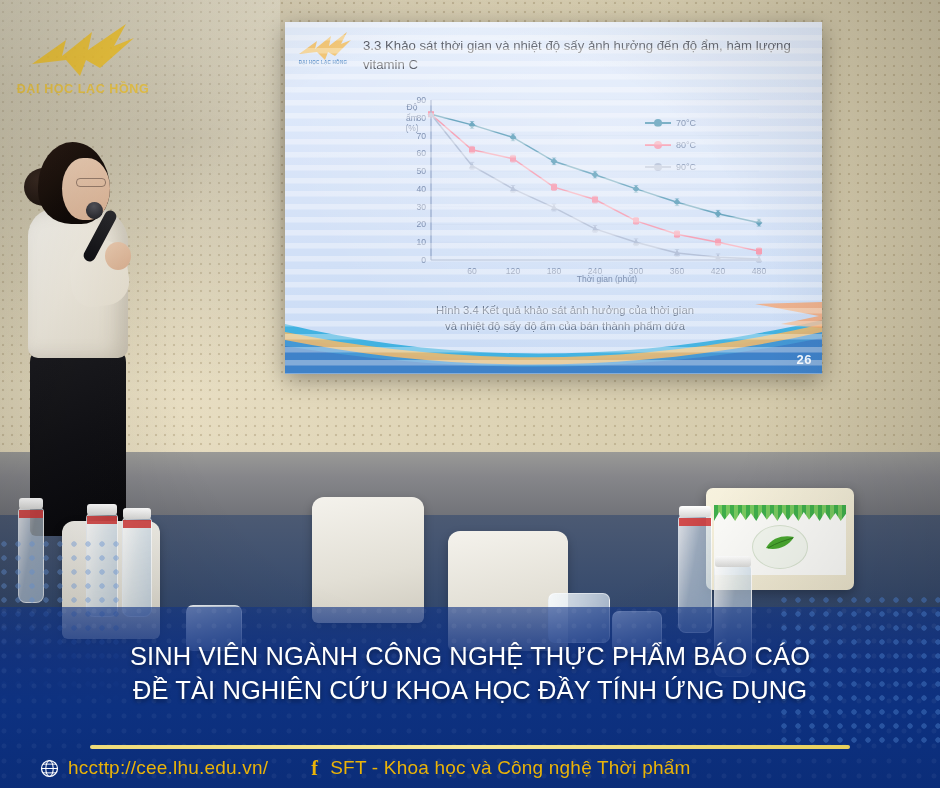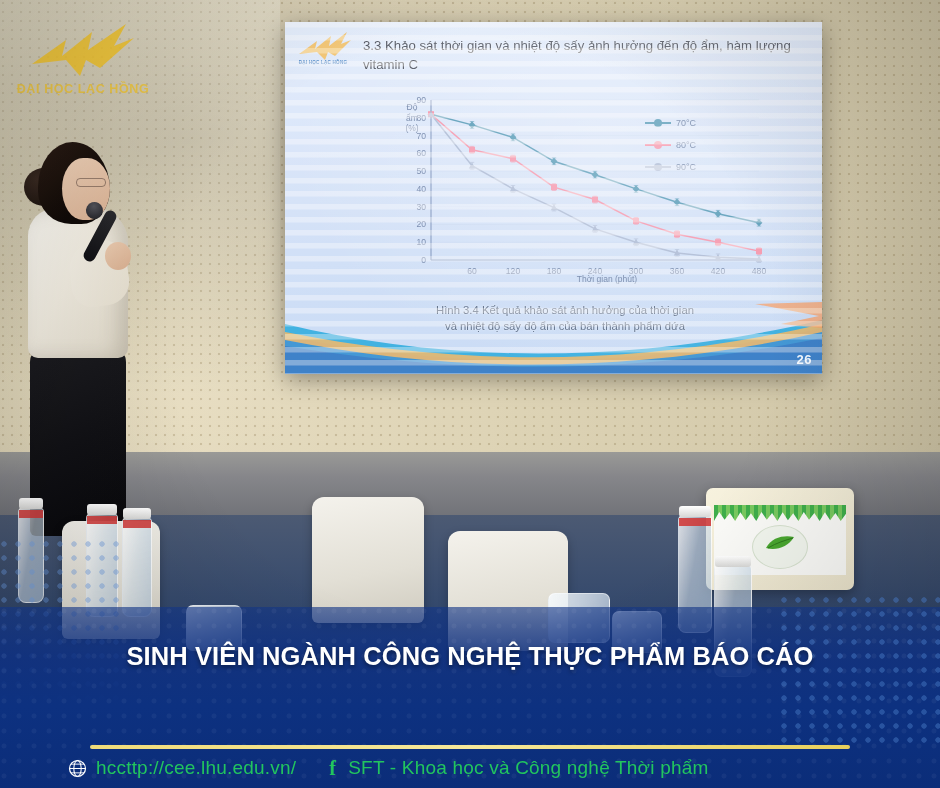--- a/index.html
+++ b/index.html
@@ -218,34 +218,34 @@
     position:absolute; left:0; top:607px; width:940px; height:181px;
     background:linear-gradient(180deg, rgba(18,53,134,.62) 0%, rgba(15,49,130,.88) 28%, #0d3180 55%, #0b2d79 100%);
   }
   .lower-band-tex {
     position:absolute; left:0; top:607px; width:940px; height:181px;
     background:radial-gradient(circle at 4px 4px, rgba(255,255,255,.045) 2.2px, transparent 2.8px) 0 0/15px 15px;
   }
 
   .headline {
     position:absolute; left:0; top:640px; width:940px; text-align:center;
-    color:#ffffff; font-size:25.5px; font-weight:bold; line-height:1.32;
+    color:#ffffff; font-size:25.5px; font-weight:normal; line-height:1.32;
     letter-spacing:.1px; text-shadow:0 2px 4px rgba(0,0,0,.45);
   }
 
   .gold-rule {
     position:absolute; left:90px; top:745px; width:760px; height:3.5px;
     background:linear-gradient(90deg,#f0dc7a,#f6e89a,#e8d05c);
     border-radius:2px;
   }
 
   .footer {
     position:absolute; left:0; top:748px; width:940px; height:40px;
-    display:flex; align-items:center; padding-left:68px; gap:30px;
-    color:#22c55e; font-size:19px; letter-spacing:.2px;
+    display:flex; align-items:center; padding-left:40px; gap:40px;
+    color:#eab308; font-size:19px; letter-spacing:.2px;
   }
   .footer .grp { display:flex; align-items:center; gap:9px; }
   .globe-ic { width:19px; height:19px; }
   .fb-ic { font-weight:bold; font-size:20px; width:13px; text-align:center; font-family:"Liberation Serif",serif; }
 
   
   .vignette {
     position:absolute; inset:0; pointer-events:none;
     background:radial-gradient(ellipse at 50% 42%, transparent 45%, rgba(0,0,0,.20) 100%);
   }
@@ -527,20 +527,21 @@
 
   <div class="dots-left"></div>
 
 
   <div class="lower-band"></div>
   <div class="lower-band-tex"></div>
   <div class="dots-right"></div>
 
   <div class="headline">
     <div>SINH VIÊN NGÀNH CÔNG NGHỆ THỰC PHẨM BÁO CÁO</div>
+    <div>ĐỀ TÀI NGHIÊN CỨU KHOA HỌC ĐẦY TÍNH ỨNG DỤNG</div>
   </div>
 
   <div class="gold-rule"></div>
 
   <div class="footer">
     <div class="grp">
       <svg class="globe-ic" viewBox="0 0 20 20">
         <circle cx="10" cy="10" r="8.4" fill="none" stroke="#ffffff" stroke-width="1.3"></circle>
         <ellipse cx="10" cy="10" rx="3.9" ry="8.4" fill="none" stroke="#ffffff" stroke-width="1.1"></ellipse>
         <line x1="1.6" y1="10" x2="18.4" y2="10" stroke="#ffffff" stroke-width="1.1"></line>

